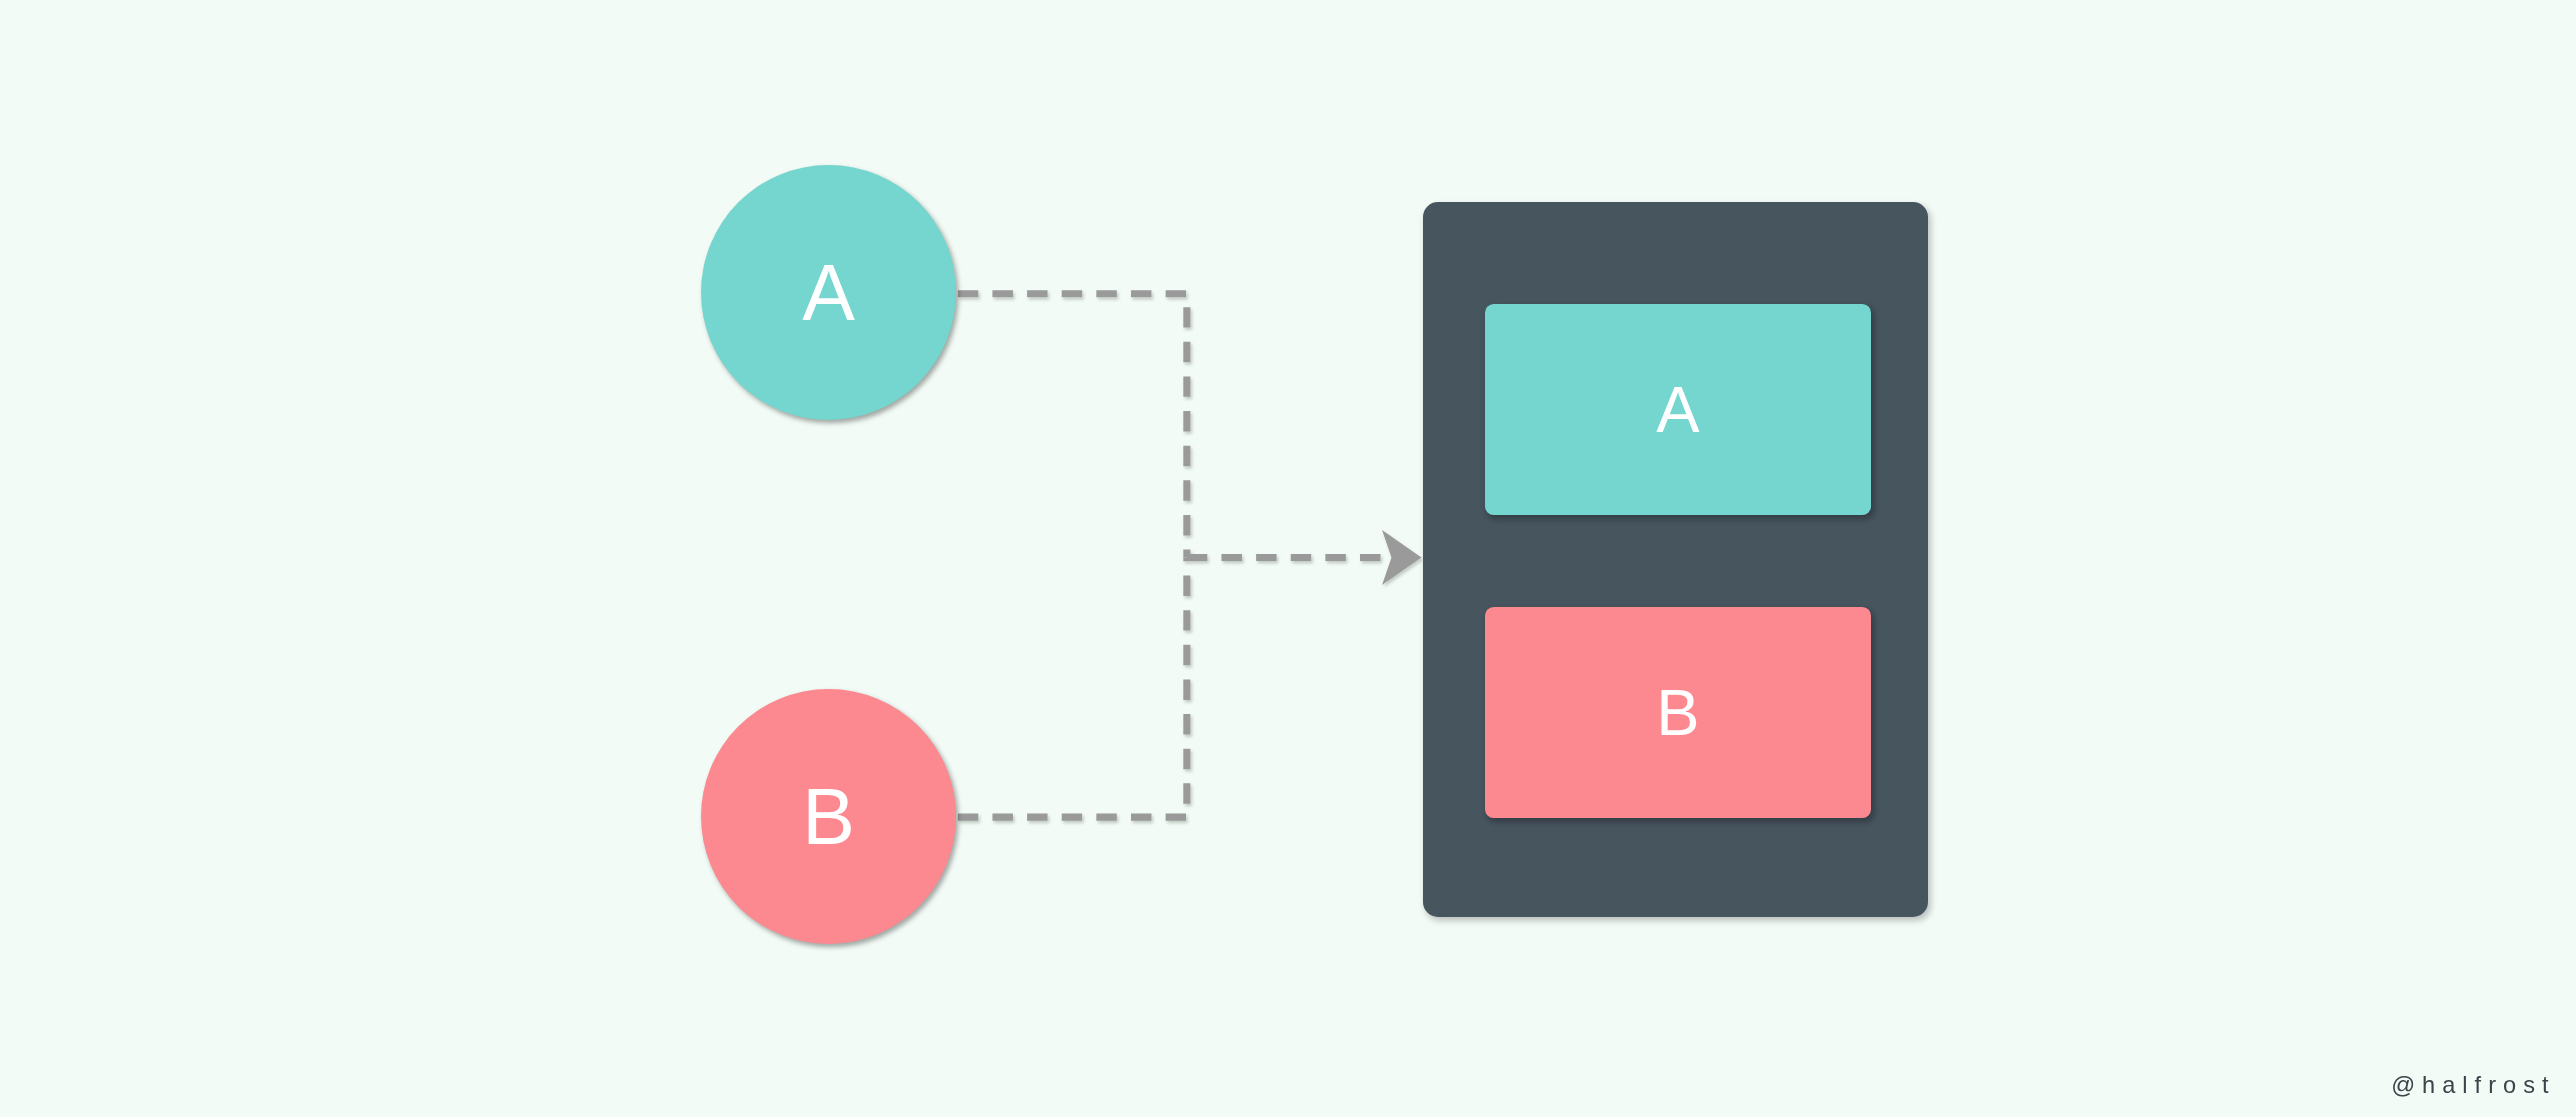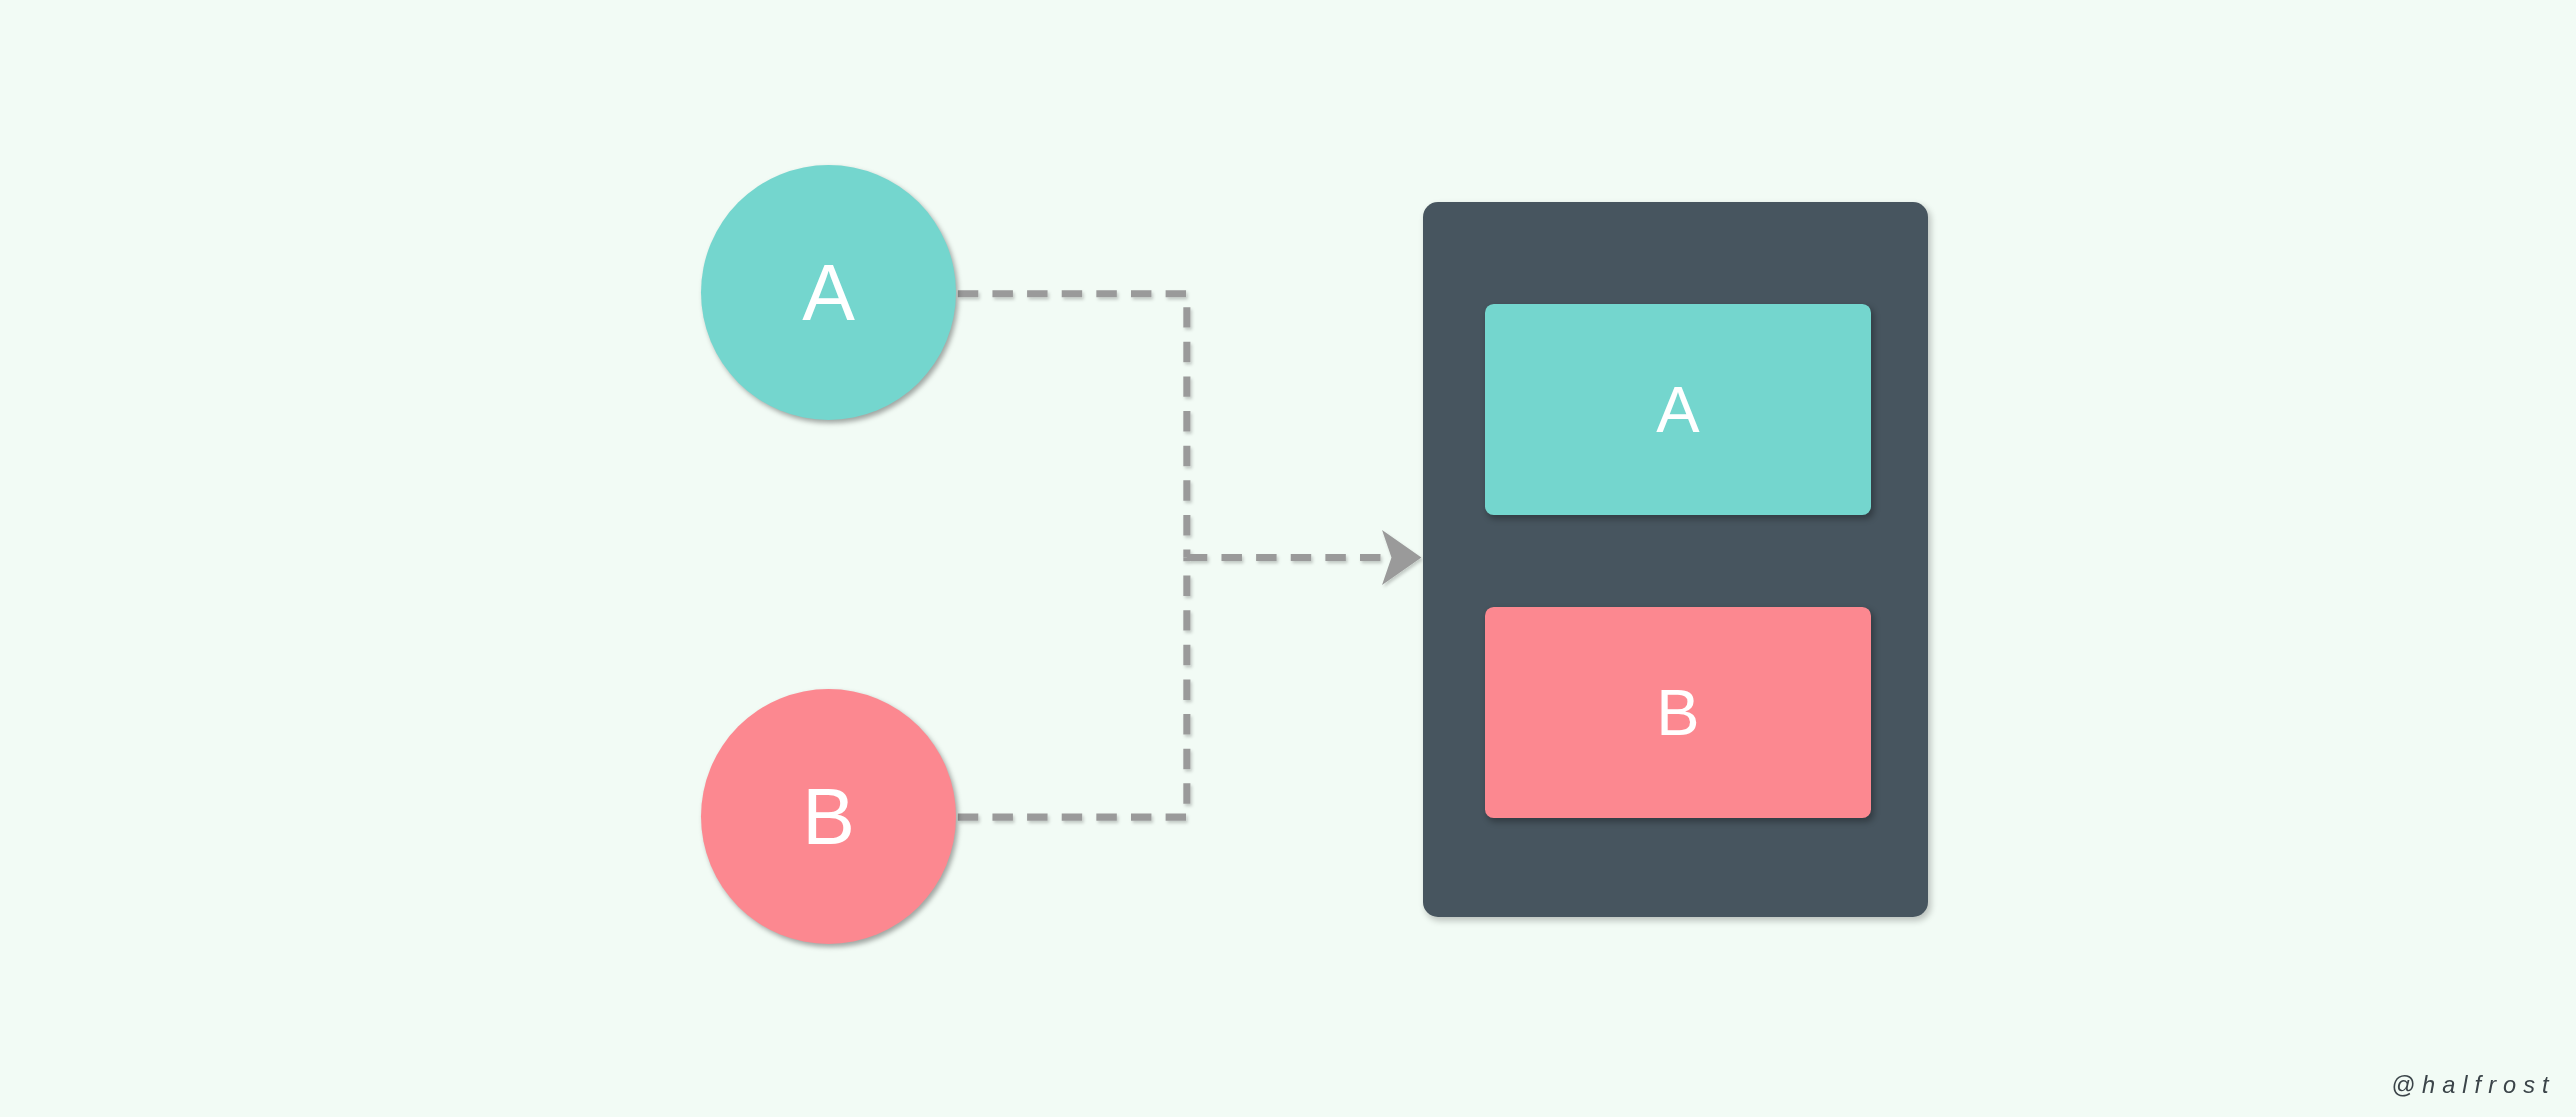--- a/index.html
+++ b/index.html
@@ -102,21 +102,20 @@
   
   #watermark {
     position: absolute;
     right: 20.5px;
     bottom: 19px;
     color: #3b4449;
     font-size: 23.6px;
     letter-spacing: 7px;
     font-family: "Liberation Sans", sans-serif;
     user-select: none;
-    font-style: italic;
   }
 </style>
 </head>
 <body>
 
 <div id="stage">
 
   <svg id="connector-layer" viewBox="0 0 3273 1420" width="2576" height="1118" xmlns="http://www.w3.org/2000/svg">
     <defs>
       <filter id="dropsoft" x="-50%" y="-50%" width="200%" height="200%">

